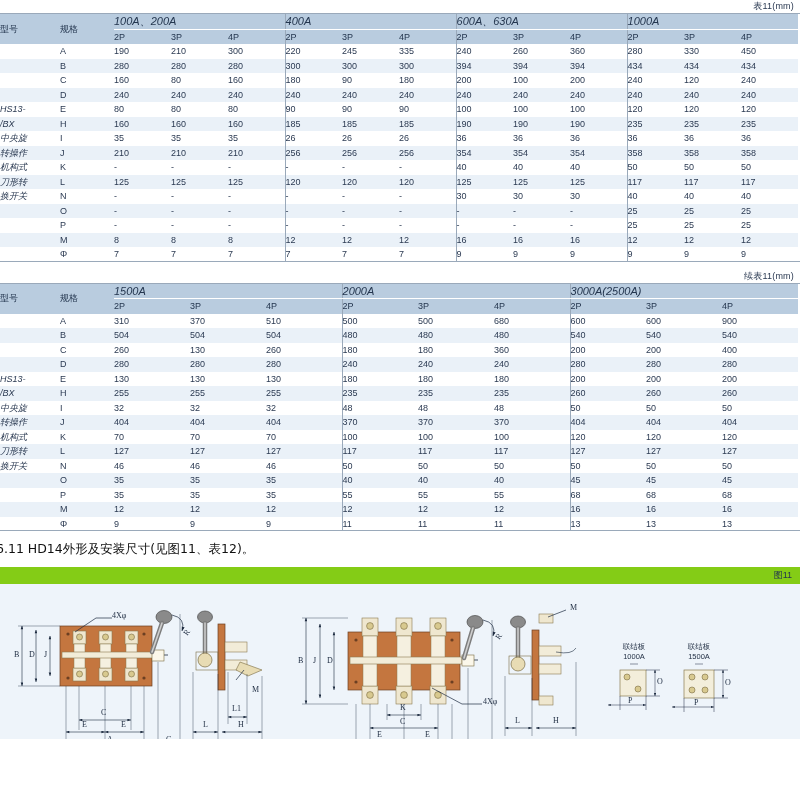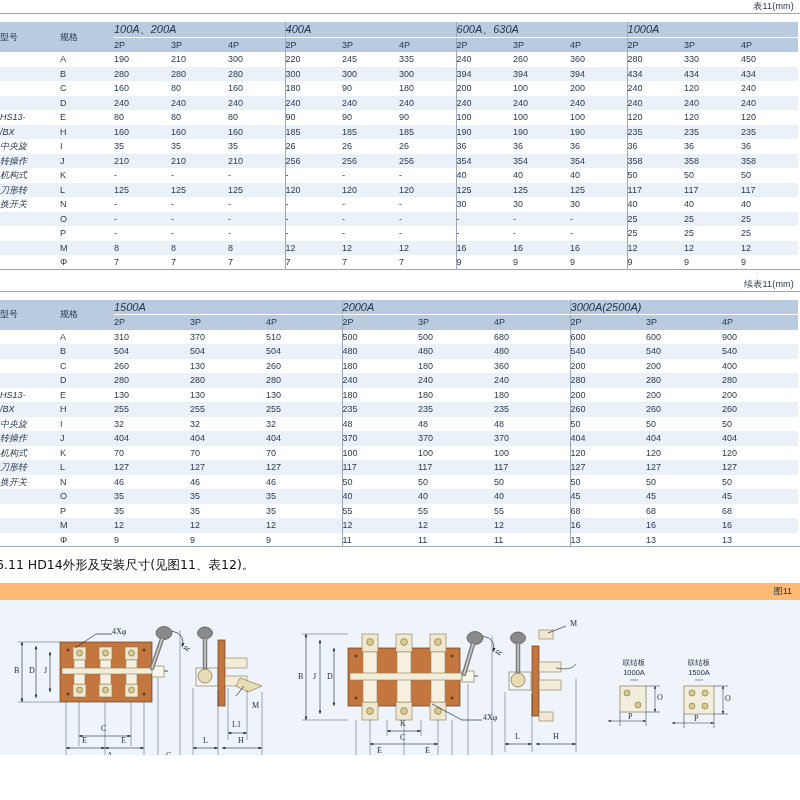--- a/index.html
+++ b/index.html
@@ -21,21 +21,20 @@
     letter-spacing: .2px;
   }
 
   
   .spec-table {
     width: 708px;
     border-collapse: collapse;
     table-layout: fixed;
     font-size: 9px;
     color: #2b3a52;
-    margin-top: 8px;
   }
   .spec-table td, .spec-table th {
     padding: 0;
     font-weight: normal;
     vertical-align: middle;
     height: 14.5px;
     line-height: 14.5px;
     white-space: nowrap;
   }
 
@@ -118,21 +117,21 @@
   .fig-panel {
     position: relative;
     width: 800px;
     height: 212px;
     background: #eef4fa;
     border-top: 1px solid #ffffff;
   }
   .fig-bar {
     position: absolute; top:0; left:0; right:0;
     height: 17px;
-    background: #fdba74;
+    background: #84cc16;
   }
   .fig-bar-label {
     position: absolute; right: 8px; top: 2px;
     font-size: 9px; color:#24364f;
   }
   .fig-canvas { position:absolute; top:17px; left:0; width:800px; height:195px; }
   .fig-caption {
     position: absolute;
     font-size: 9.5px;
     color: #1d2b40;

